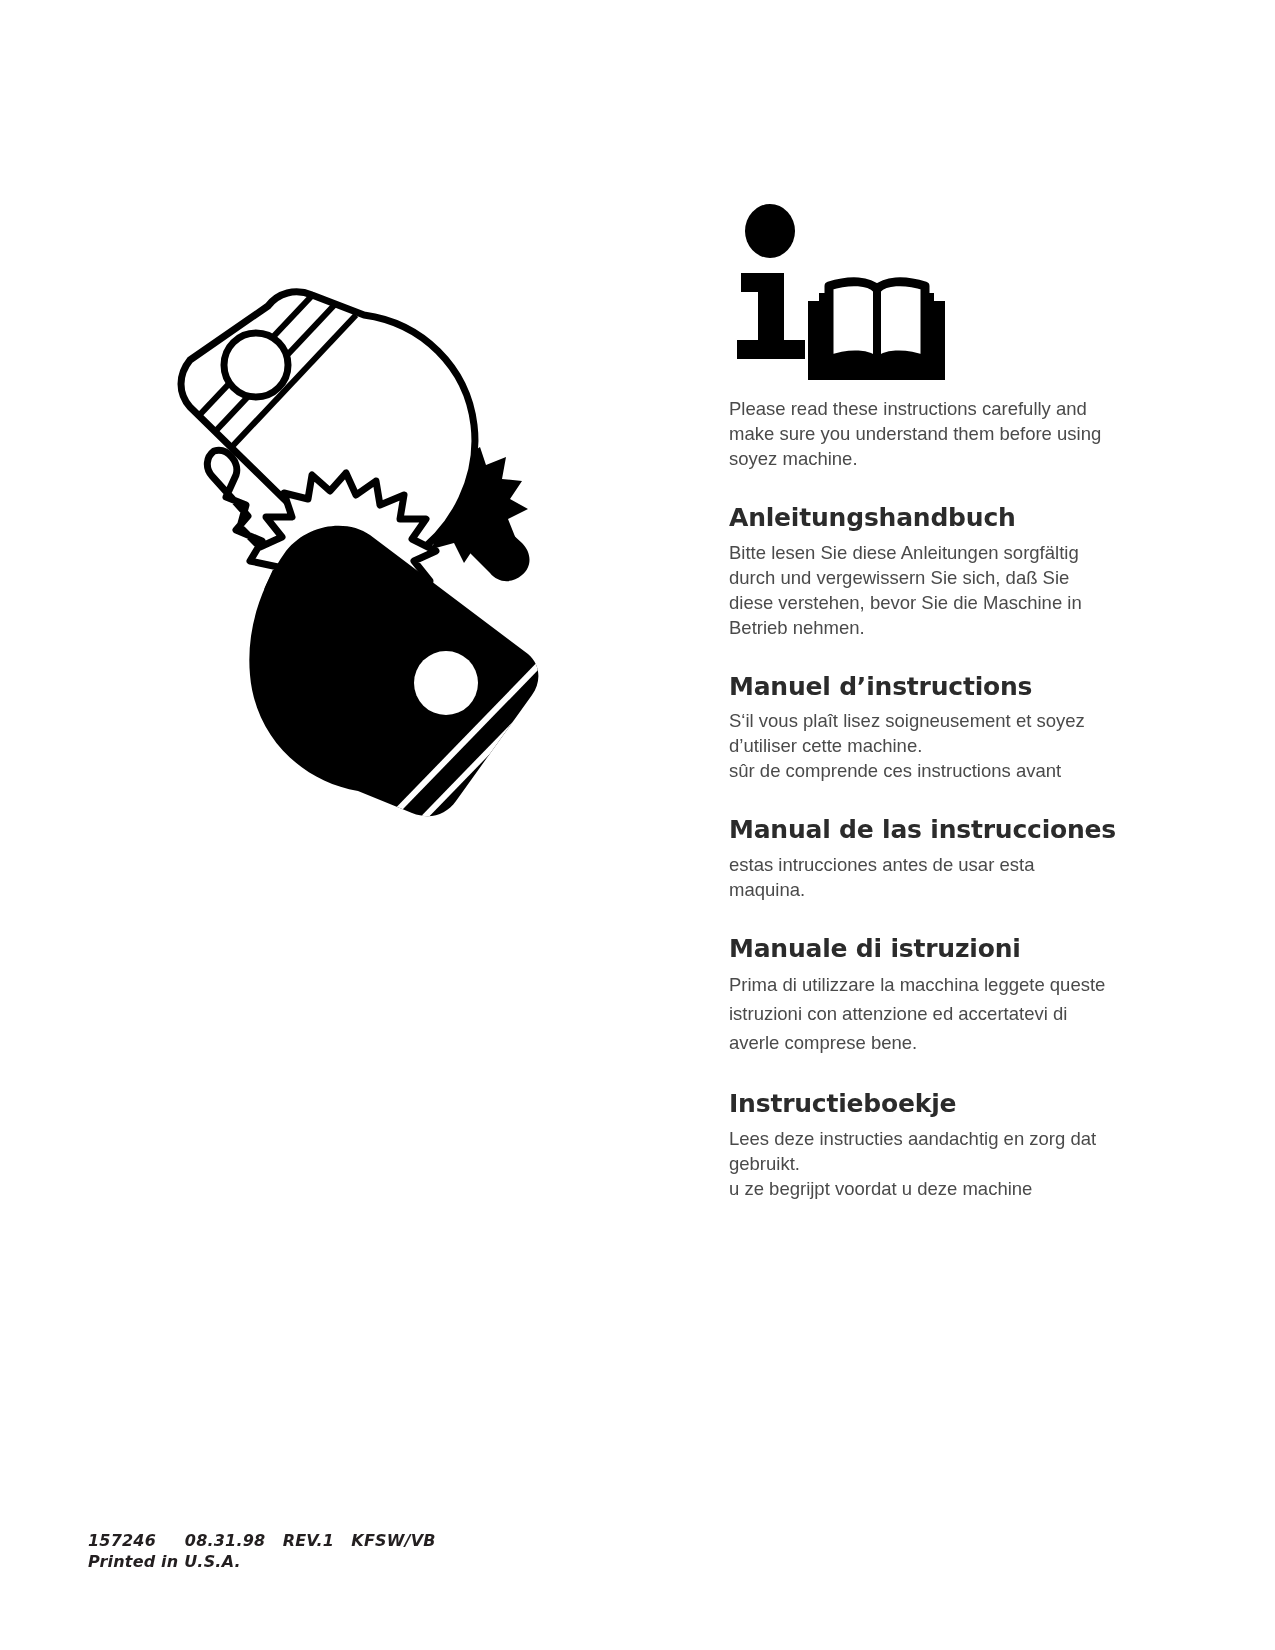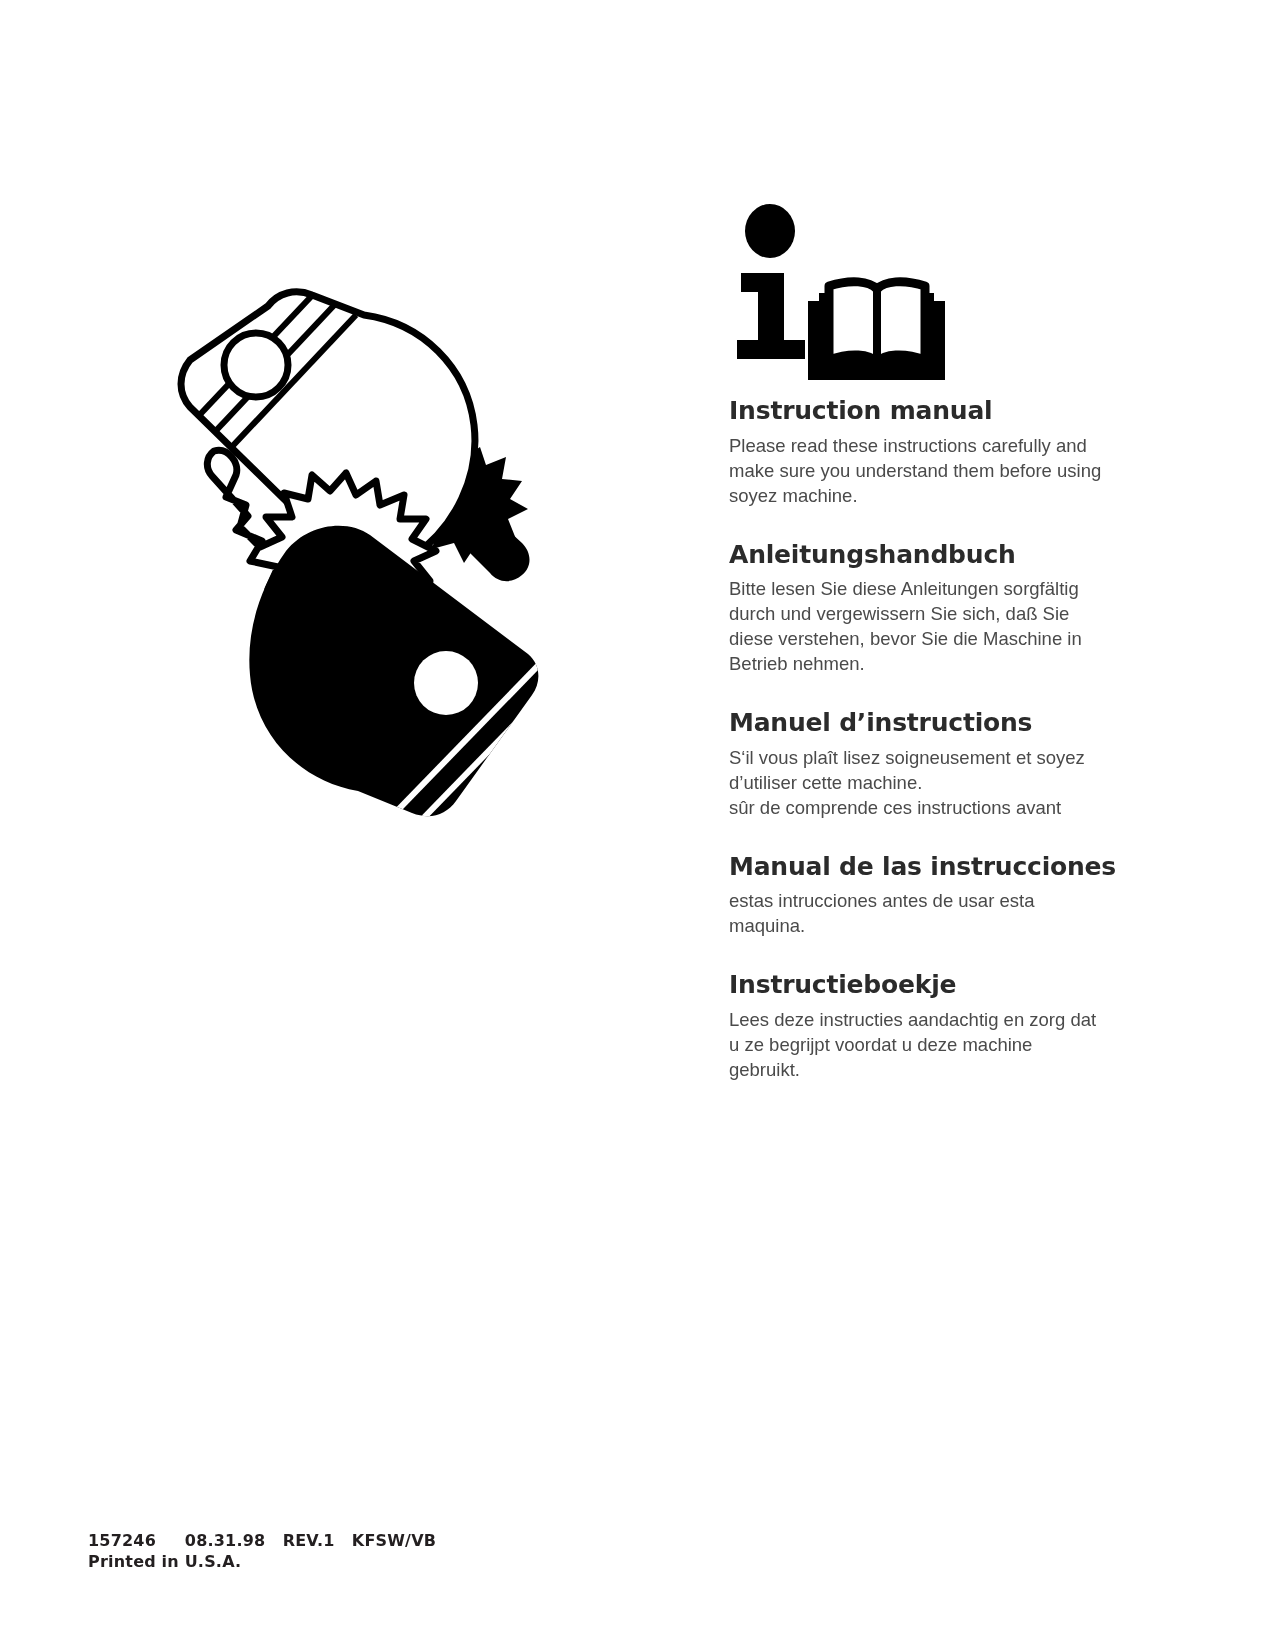--- a/index.html
+++ b/index.html
@@ -72,21 +72,21 @@
     position: absolute;
     left: 88px;
     top: 1530px;
     font-family: "DejaVu Sans", sans-serif;
     font-weight: bold;
     font-size: 16px;
     line-height: 21px;
     color: #231f20;
     letter-spacing: 0.2px;
   }
-  #footer .row { display: block; white-space: pre; }
+  #footer .row { display: block; white-space: pre; font-style: italic; }
 </style>
 </head>
 <body>
 
 <div id="illustration">
   <svg viewBox="0 0 430 650" xmlns="http://www.w3.org/2000/svg" aria-hidden="true">
     <defs>
 
       <clipPath id="lowerBodyClip">
         <path d="M 136 376
@@ -206,21 +206,20 @@
 
         <rect x="144" y="88" width="8" height="74" fill="#000000"></rect>
 
         <path d="M 86 164 C 112 152, 134 154, 148 166 C 162 154, 184 152, 210 164
                  L 210 176 C 184 166, 162 168, 148 178 C 134 168, 112 166, 86 176 Z" fill="#000000"></path>
       </g>
     </svg>
   </div>
 
   <div class="lang-block">
-    <h2 class="lang-heading">Instruction manual</h2>
     <p class="lang-body">
       <span class="ln">Please read these instructions carefully and</span>
       <span class="ln">make sure you understand them before using</span>
       <span class="ln">soyez machine.</span>
     </p>
   </div>
 
   <div class="lang-block">
     <h2 class="lang-heading">Anleitungshandbuch</h2>
     <p class="lang-body">
@@ -241,27 +240,35 @@
   </div>
 
   <div class="lang-block">
     <h2 class="lang-heading">Manual de las instrucciones</h2>
     <p class="lang-body">
       <span class="ln">estas intrucciones antes de usar esta</span>
       <span class="ln">maquina.</span>
     </p>
   </div>
 
+  <div class="lang-block">
+    <h2 class="lang-heading">Manuale di istruzioni</h2>
+    <p class="lang-body loose">
+      <span class="ln">Prima di utilizzare la macchina leggete queste</span>
+      <span class="ln">istruzioni con attenzione ed accertatevi di</span>
+      <span class="ln">averle comprese bene.</span>
+    </p>
+  </div>
 
   <div class="lang-block">
     <h2 class="lang-heading">Instructieboekje</h2>
     <p class="lang-body">
       <span class="ln">Lees deze instructies aandachtig en zorg dat</span>
+      <span class="ln">gebruikt.</span>
       <span class="ln">u ze begrijpt voordat u deze machine</span>
-      <span class="ln">gebruikt.</span>
     </p>
   </div>
 
 </div>
 
 <div id="footer">
   <span class="row">157246     08.31.98   REV.1   KFSW/VB</span>
   <span class="row">Printed in U.S.A.</span>
 </div>
 

